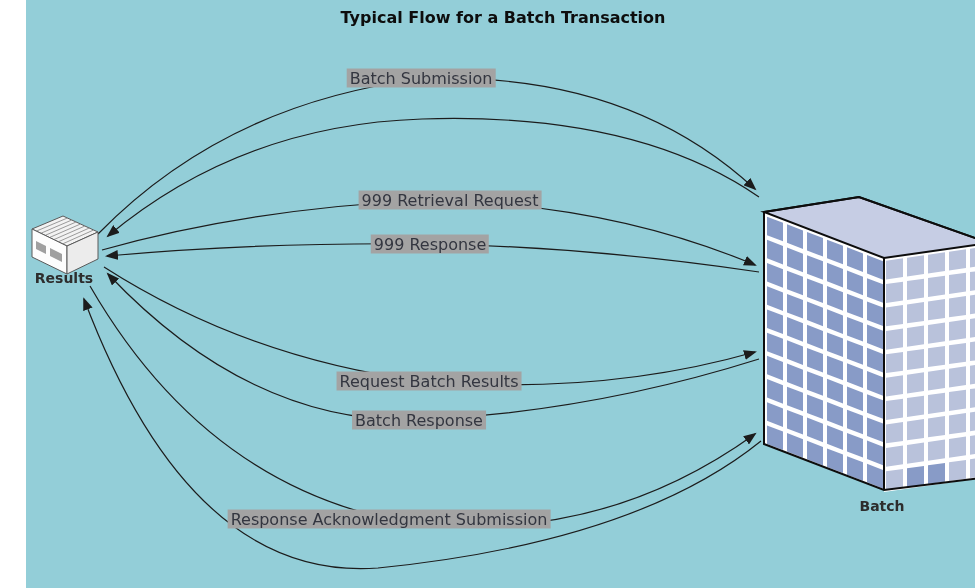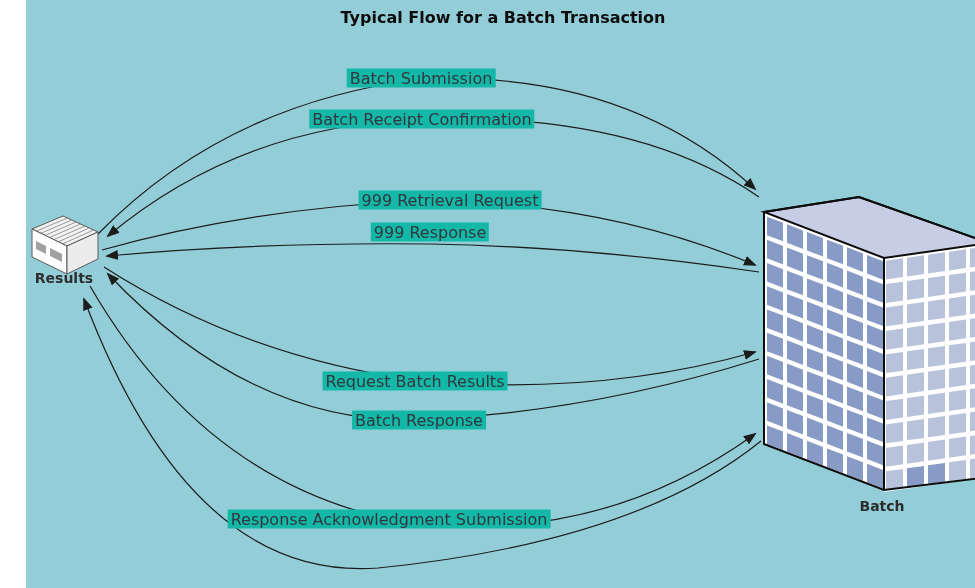--- a/index.html
+++ b/index.html
@@ -9,21 +9,21 @@
     font-family:"DejaVu Sans", "Liberation Sans", sans-serif;
     margin-left:26px;
   }
   .diagram-svg { position:absolute; left:0; top:0; }
   .page-title {
     position:absolute; left:477px; top:8px; transform:translateX(-50%);
     font-size:16px; font-weight:bold; color:#0d0d0d; white-space:nowrap;
   }
   .flow-label {
     position:absolute; transform:translate(-50%,-50%);
-    background:#14b8a6; padding:0 3px; white-space:nowrap;
+    background:#a3a3a3; padding:0 3px; white-space:nowrap;
     font-size:16px; color:#333640;
   }
   .node-label {
     position:absolute; transform:translate(-50%,-50%);
     font-size:14px; font-weight:bold; color:#2d2d2d; white-space:nowrap;
   }
 </style>
 </head>
 <body>
 
@@ -183,22 +183,21 @@
         </g>
       <polygon points="738,212 833,197 963,243 858,258" fill="#c6cde4" stroke="#0d0d0d" stroke-width="2"></polygon>
       <path d="M738,212 L833,197 L963,243 L963,477 L858,490 L738,444 Z" fill="none" stroke="#0d0d0d" stroke-width="2"></path>
       <line x1="858" y1="258" x2="858" y2="490" stroke="#0d0d0d" stroke-width="2"></line>
     </g>
   </svg>
 
   <div class="page-title">Typical Flow for a Batch Transaction</div>
 
   <div class="flow-label" style="left:395px; top:78px">Batch Submission</div>
-  <div class="flow-label" style="left:396px; top:119px">Batch Receipt Confirmation</div>
   <div class="flow-label" style="left:424px; top:200px">999 Retrieval Request</div>
-  <div class="flow-label" style="left:404px; top:232px">999 Response</div>
-  <div class="flow-label" style="left:389px; top:381px">Request Batch Results</div>
+  <div class="flow-label" style="left:404px; top:244px">999 Response</div>
+  <div class="flow-label" style="left:403px; top:381px">Request Batch Results</div>
   <div class="flow-label" style="left:393px; top:420px">Batch Response</div>
   <div class="flow-label" style="left:363px; top:519px">Response Acknowledgment Submission</div>
 
   <div class="node-label" style="left:38px;  top:278px">Results</div>
   <div class="node-label" style="left:856px; top:506px">Batch</div>
 </div>
 
 </body></html>

